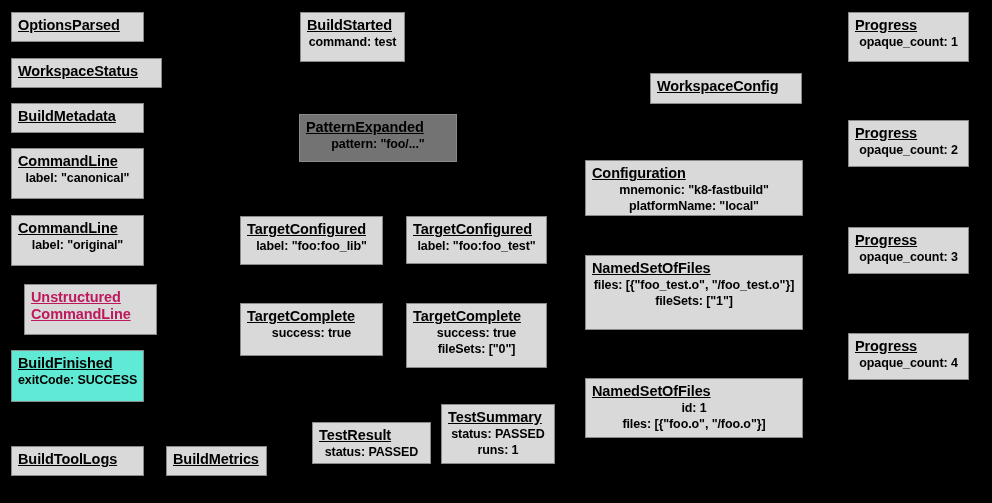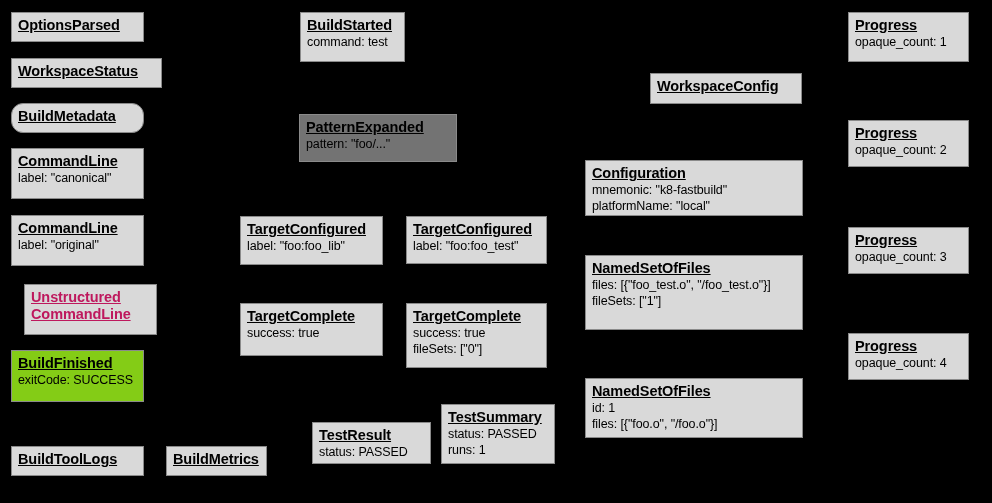--- a/index.html
+++ b/index.html
@@ -30,58 +30,59 @@
     text-decoration: underline;
     line-height: 17px;
     white-space: nowrap;
     letter-spacing: -0.1px;
   }
   .node-title.wrap {
     white-space: normal;
   }
   .node-field {
     font-size: 12.5px;
-    font-weight: normal;
+    font-weight: bold;
     line-height: 15.5px;
     white-space: nowrap;
     letter-spacing: -0.1px;
+    text-align: center;
   }
   .fields {
     margin-top: 1px;
   }
 </style>
 </head>
 <body>
 
 <div id="canvas" style="background: rgb(0, 0, 0);">
     <div class="node" style="left: 11px; top: 12px; width: 133px; height: 30px; background: rgb(217, 217, 217); border-color: rgb(138, 138, 138); color: rgb(0, 0, 0);">
       <div class="node-title">OptionsParsed</div>
     </div>
     <div class="node" style="left: 11px; top: 58px; width: 151px; height: 30px; background: rgb(217, 217, 217); border-color: rgb(138, 138, 138); color: rgb(0, 0, 0);">
       <div class="node-title">WorkspaceStatus</div>
     </div>
-    <div class="node" style="left: 11px; top: 103px; width: 133px; height: 30px; background: rgb(217, 217, 217); border-color: rgb(138, 138, 138); color: rgb(0, 0, 0); border-radius: 12px;">
+    <div class="node" style="left: 11px; top: 103px; width: 133px; height: 30px; background: rgb(217, 217, 217); border-color: rgb(138, 138, 138); color: rgb(0, 0, 0);">
       <div class="node-title">BuildMetadata</div>
     </div>
     <div class="node" style="left: 11px; top: 148px; width: 133px; height: 51px; background: rgb(217, 217, 217); border-color: rgb(138, 138, 138); color: rgb(0, 0, 0);">
       <div class="node-title">CommandLine</div>
       <div class="fields">
         <div class="node-field">label: "canonical"</div>
       </div>
     </div>
     <div class="node" style="left: 11px; top: 215px; width: 133px; height: 51px; background: rgb(217, 217, 217); border-color: rgb(138, 138, 138); color: rgb(0, 0, 0);">
       <div class="node-title">CommandLine</div>
       <div class="fields">
         <div class="node-field">label: "original"</div>
       </div>
     </div>
     <div class="node" style="left: 24px; top: 284px; width: 133px; height: 51px; background: rgb(217, 217, 217); border-color: rgb(138, 138, 138); color: #be185d;">
       <div class="node-title wrap">Unstructured CommandLine</div>
     </div>
-    <div class="node" style="left: 11px; top: 350px; width: 133px; height: 52px; background: #84cc16; border-color: rgb(138, 138, 138); color: rgb(0, 0, 0);">
+    <div class="node" style="left: 11px; top: 350px; width: 133px; height: 52px; background: #5eead4; border-color: rgb(138, 138, 138); color: rgb(0, 0, 0);">
       <div class="node-title">BuildFinished</div>
       <div class="fields">
         <div class="node-field">exitCode: SUCCESS</div>
       </div>
     </div>
     <div class="node" style="left: 11px; top: 446px; width: 133px; height: 30px; background: rgb(217, 217, 217); border-color: rgb(138, 138, 138); color: rgb(0, 0, 0);">
       <div class="node-title">BuildToolLogs</div>
     </div>
     <div class="node" style="left: 166px; top: 446px; width: 101px; height: 30px; background: rgb(217, 217, 217); border-color: rgb(138, 138, 138); color: rgb(0, 0, 0);">
       <div class="node-title">BuildMetrics</div>

